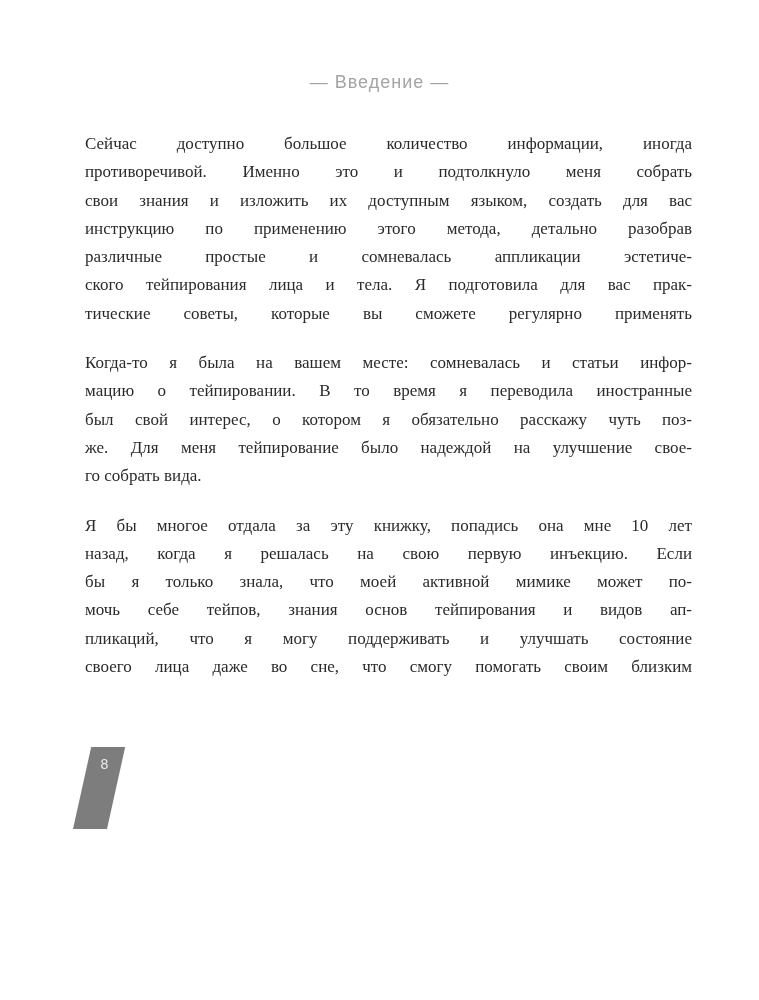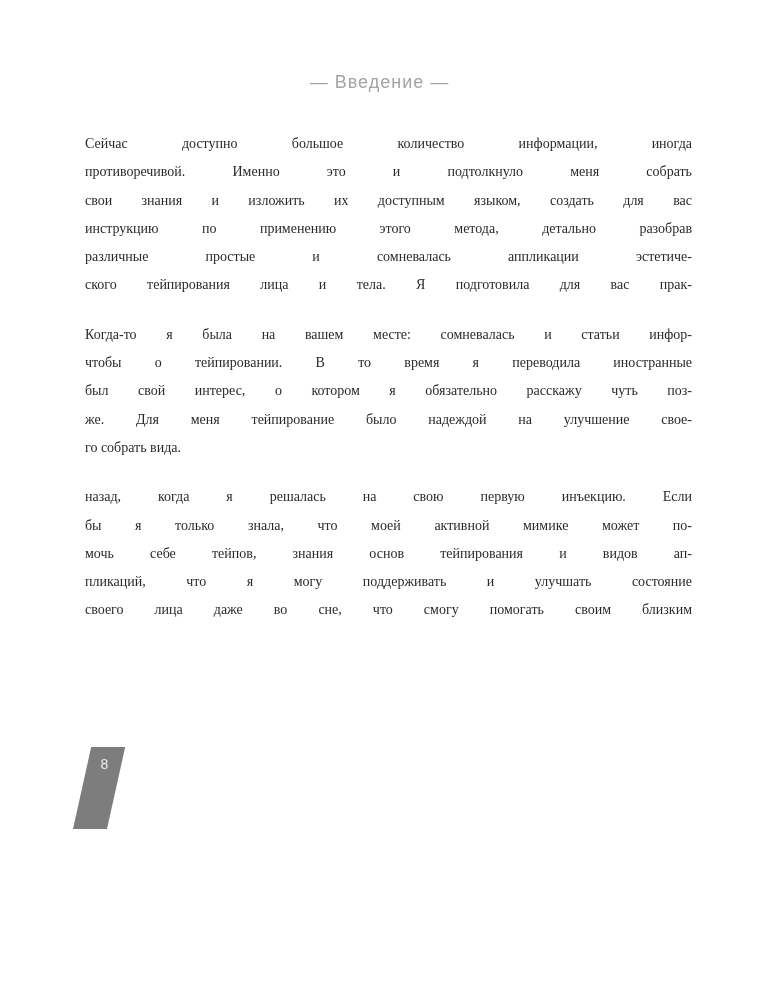--- a/index.html
+++ b/index.html
@@ -26,21 +26,21 @@
     letter-spacing: 1px;
     color: #a4a4a4;
   }
 
   .text-block {
     position: absolute;
     top: 130px;
     left: 85px;
     width: 607px;
     color: #2a2a2a;
-    font-size: 14px;
+    font-size: 17px;
     line-height: 28.3px;
   }
 
   .paragraph { margin: 0 0 21px 0; }
   .paragraph:last-child { margin-bottom: 0; }
 
   .line {
     text-align: justify;
     text-align-last: justify;
   }
@@ -77,32 +77,34 @@
 
   <div class="text-block">
 
     <div class="paragraph">
       <div class="line">Сейчас доступно большое количество информации, иногда</div>
       <div class="line">противоречивой. Именно это и подтолкнуло меня собрать</div>
       <div class="line">свои знания и изложить их доступным языком, создать для вас</div>
       <div class="line">инструкцию по применению этого метода, детально разобрав</div>
       <div class="line">различные простые и сомневалась аппликации эстетиче-</div>
       <div class="line">ского тейпирования лица и тела. Я подготовила для вас прак-</div>
+      <div class="line">тические советы, которые вы сможете регулярно применять</div>
     </div>
 
     <div class="paragraph">
       <div class="line">Когда-то я была на вашем месте: сомневалась и статьи инфор-</div>
-      <div class="line">чтобы о тейпировании. В то время я переводила иностранные</div>
+      <div class="line">мацию о тейпировании. В то время я переводила иностранные</div>
       <div class="line">был свой интерес, о котором я обязательно расскажу чуть поз-</div>
       <div class="line">же. Для меня тейпирование было надеждой на улучшение свое-</div>
       <div class="line last">го собрать вида.</div>
     </div>
 
 
     <div class="paragraph">
+      <div class="line">Я бы многое отдала за эту книжку, попадись она мне 10 лет</div>
       <div class="line">назад, когда я решалась на свою первую инъекцию. Если</div>
       <div class="line">бы я только знала, что моей активной мимике может по-</div>
       <div class="line">мочь себе тейпов, знания основ тейпирования и видов ап-</div>
       <div class="line">пликаций, что я могу поддерживать и улучшать состояние</div>
       <div class="line">своего лица даже во сне, что смогу помогать своим близким</div>
     </div>
 
   </div>
 
   <div class="page-tab">

